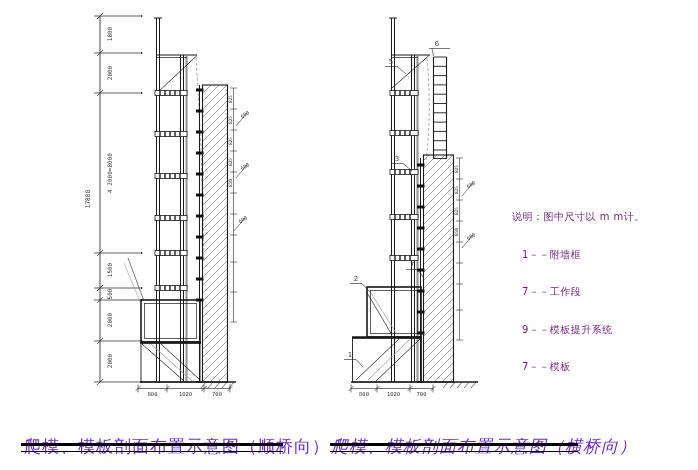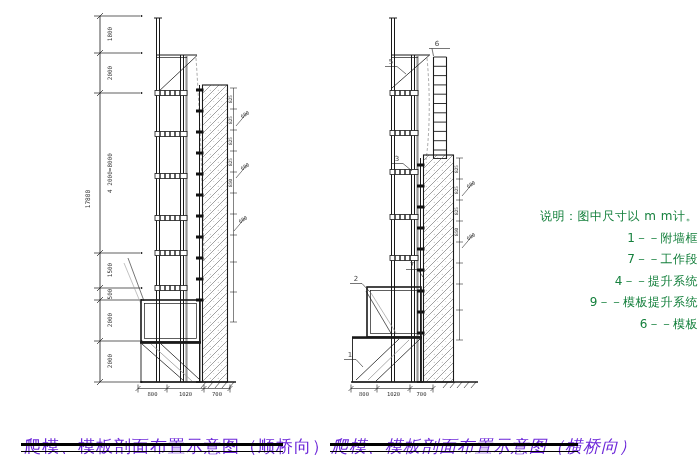--- a/index.html
+++ b/index.html
@@ -1,23 +1,23 @@
 <!DOCTYPE html>
 <html><head>
 <meta charset="utf-8">
 <style>
   html,body{margin:0;padding:0;background:#ffffff;}
   #stage{position:relative;width:698px;height:470px;background:#ffffff;overflow:hidden;
          font-family:"DejaVu Sans",sans-serif;color:#000;}
   #stage svg{position:absolute;left:0;top:0;}
   svg text{font-family:"DejaVu Sans Mono",monospace;fill:#333;}
   svg text.callout-num{font-family:"DejaVu Sans",sans-serif;fill:#444;}
-  .legend{position:absolute;left:512px;top:206px;width:186px;font-size:12px;line-height:21.5px;color:#15803d;text-align:right;}
+  .legend{position:absolute;left:512px;top:206px;width:186px;font-size:10px;line-height:21.5px;color:#701a75;}
   .legend-note{white-space:nowrap;letter-spacing:0.5px;}
-  .legend-item{padding-left:10px;white-space:nowrap;letter-spacing:0.5px;}
+  .legend-item{padding-left:10px;white-space:nowrap;letter-spacing:0.5px;margin-top:16px;}
   .caption{position:absolute;top:435px;font-size:17px;letter-spacing:1px;white-space:nowrap;color:#6d28d9;}
   .cap-left{left:24px;}
   .cap-right{left:331px;font-style:italic;}
   .uline{position:absolute;background:#000;}
   .uline-thick{height:2.5px;top:443px;}
   .uline-thin{height:1px;top:451px;}
   .ul-left{left:21px;width:262px;}
   .ul-right{left:330px;width:248px;}
 </style>
 </head>
@@ -390,23 +390,22 @@
       <text x="393.5" y="395.5" font-size="5.5" text-anchor="middle" stroke="none" fill="#333">1020</text>
       <text x="421.5" y="395.5" font-size="5.5" text-anchor="middle" stroke="none" fill="#333">700</text>
     </g>
   </g>
 </svg>
 
 <div class="legend">
   <div class="legend-note">说明：图中尺寸以 m m计。</div>
   <div class="legend-item">1－－附墙框</div>
   <div class="legend-item">7－－工作段</div>
-  <div class="legend-item">4－－提升系统</div>
   <div class="legend-item">9－－模板提升系统</div>
-  <div class="legend-item">6－－模板</div>
+  <div class="legend-item">7－－模板</div>
 </div>
 
 <div class="caption cap-left">爬模、模板剖面布置示意图（顺桥向）</div>
 <div class="uline uline-thick ul-left"></div>
 <div class="uline uline-thin ul-left"></div>
 
 <div class="caption cap-right">爬模、模板剖面布置示意图（横桥向）</div>
 <div class="uline uline-thick ul-right"></div>
 <div class="uline uline-thin ul-right"></div>
 

